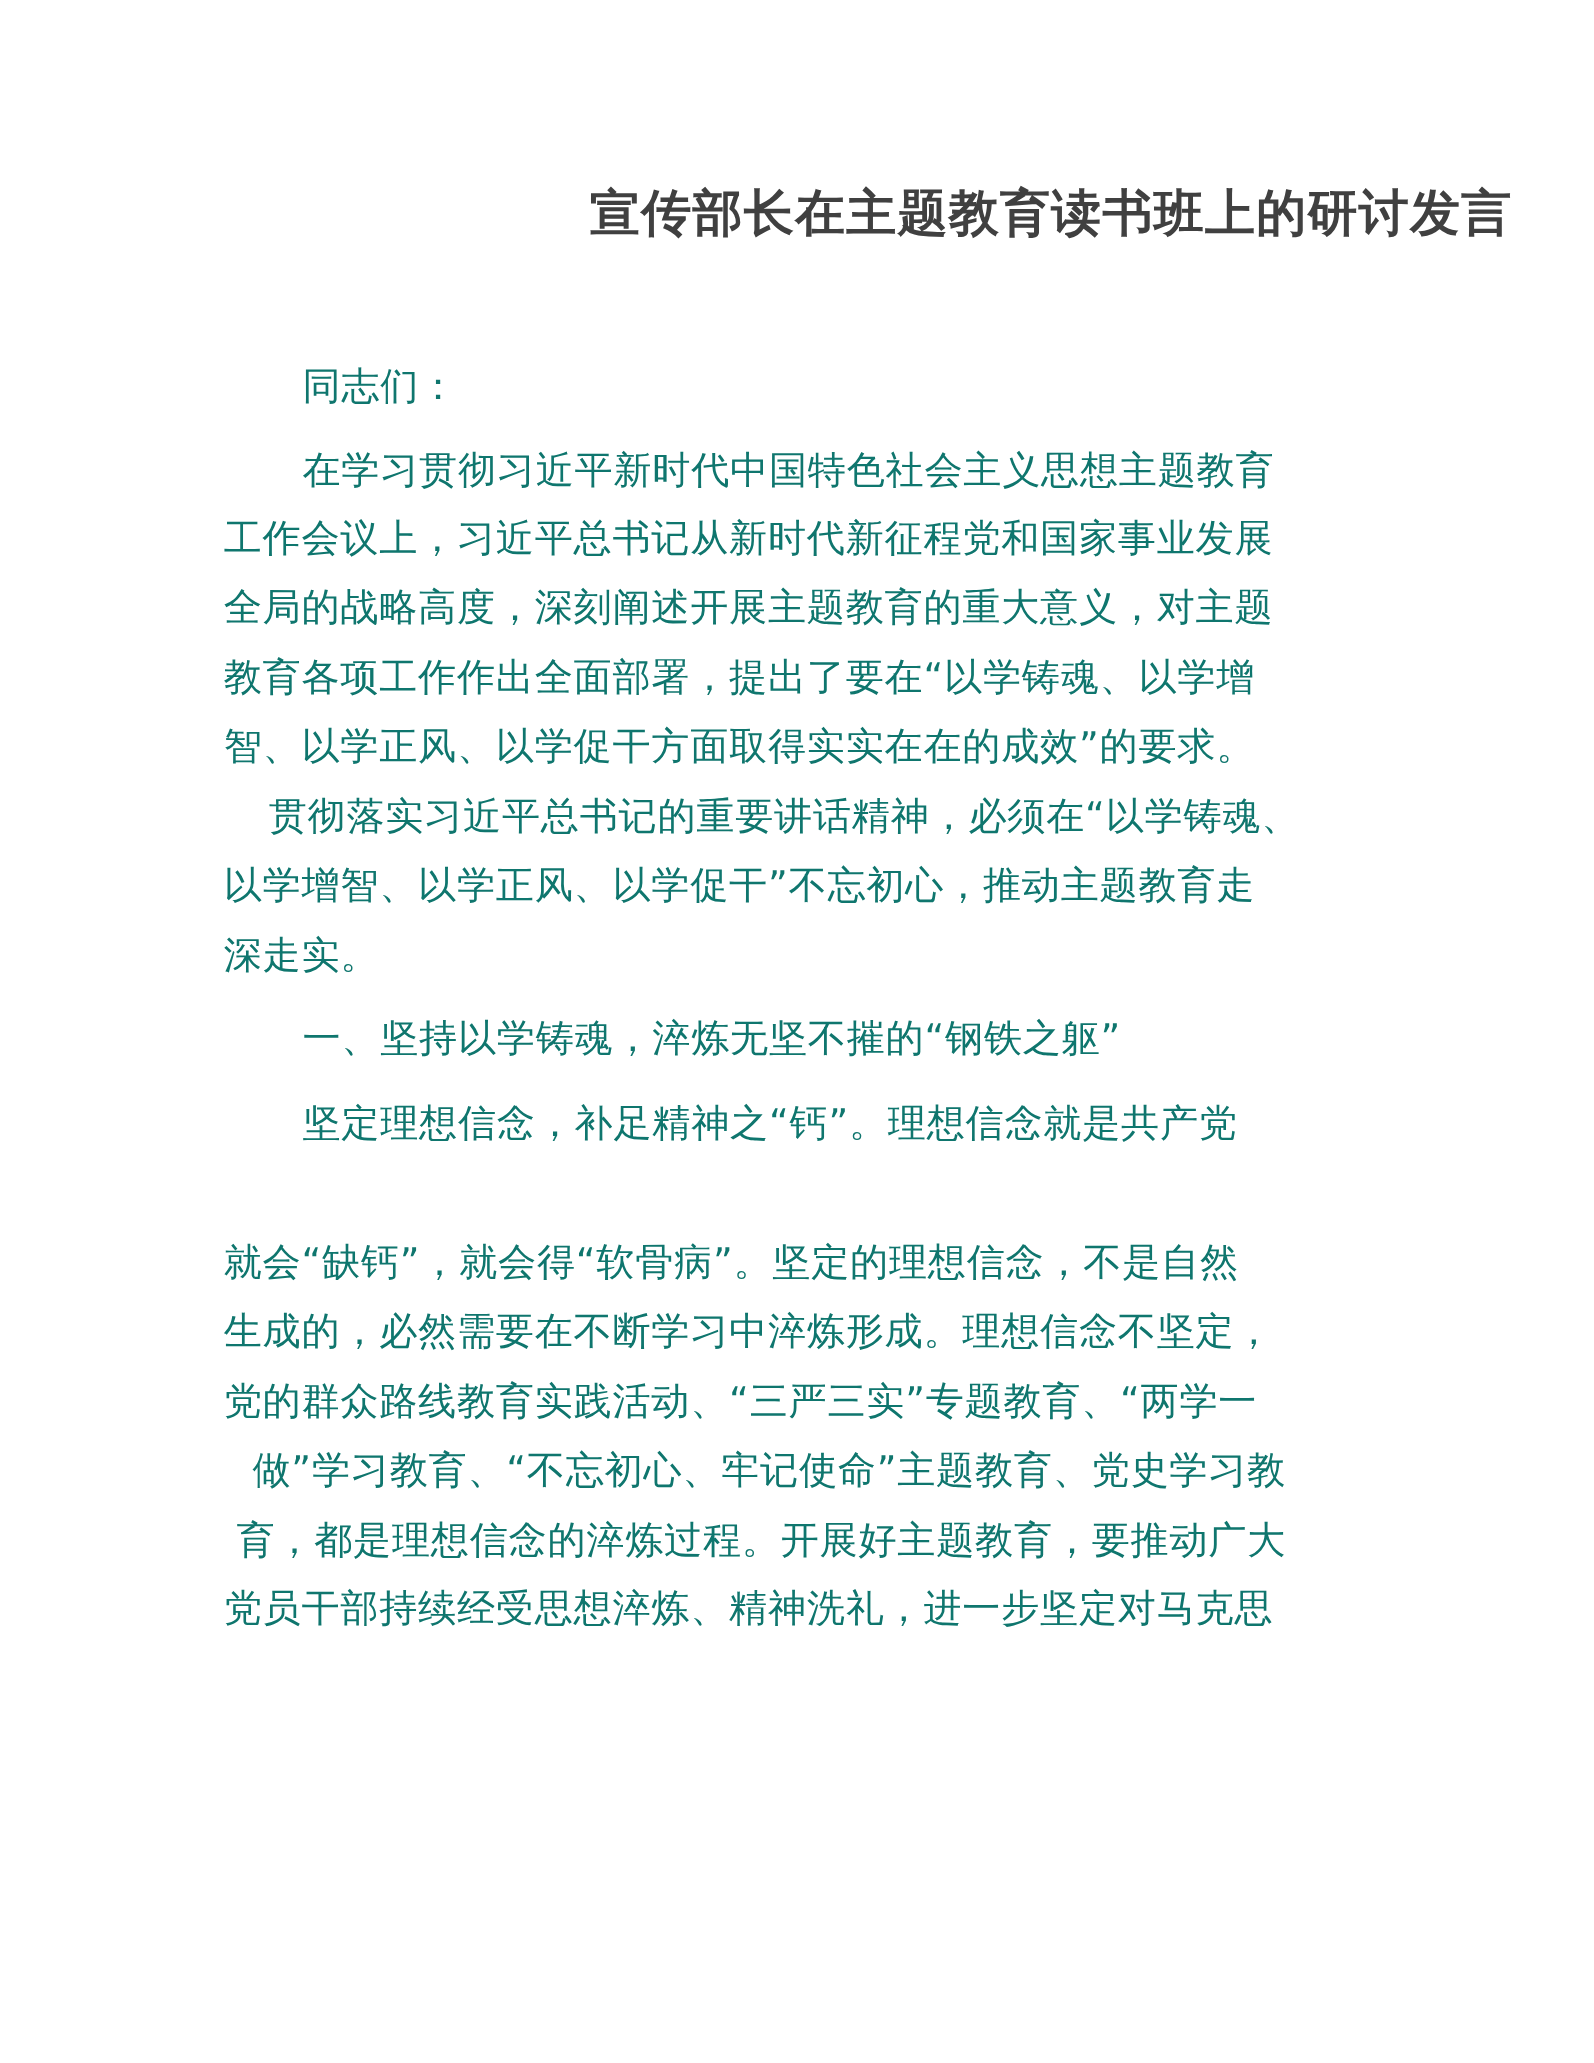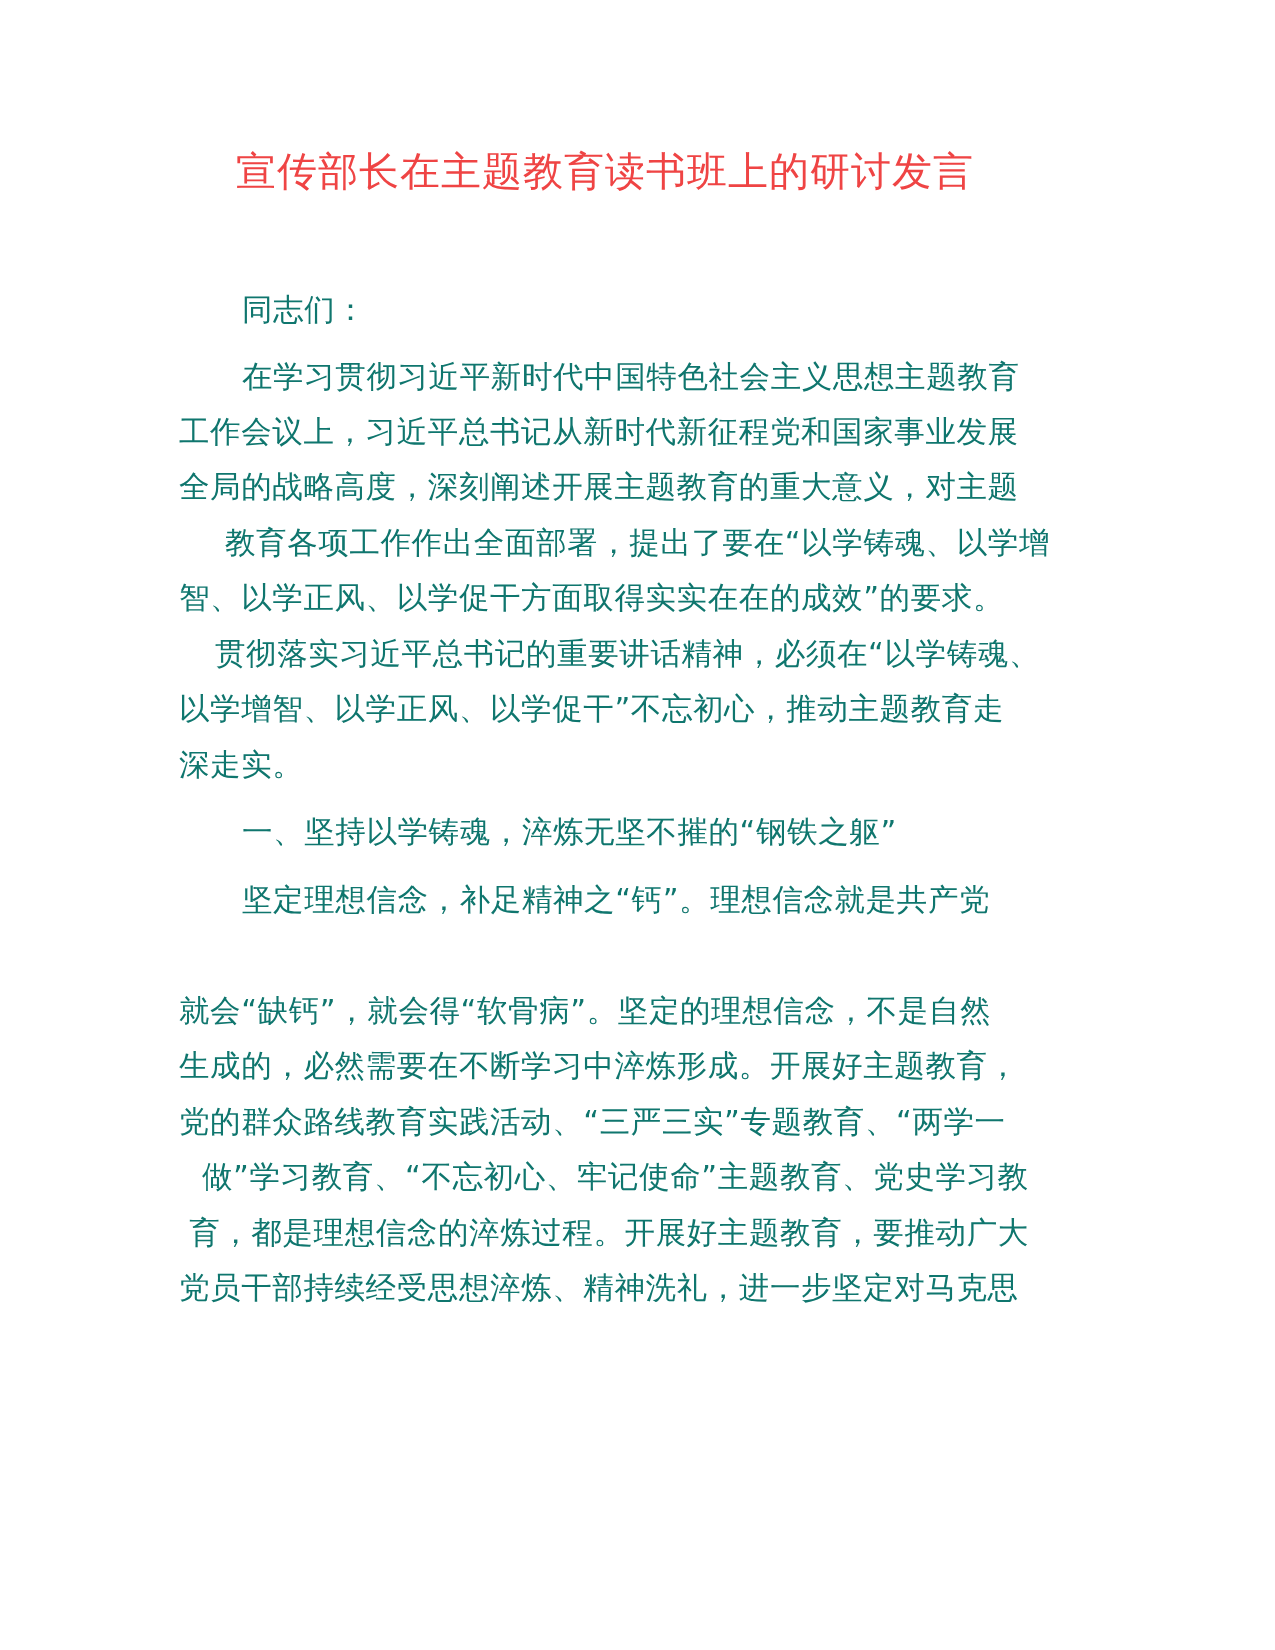--- a/index.html
+++ b/index.html
@@ -21,26 +21,27 @@
       top: 0;
       width: 1275px;
       height: 1650px;
       background: #ffffff;
     }
     .title {
       position: absolute;
       left: 0;
       width: 1210px;
       top: 143px;
-      text-align: center;
+      text-align: right;
       font-size: 40px;
       line-height: 56px;
       letter-spacing: 1px;
       white-space: nowrap;
-      color: #ef4444;
+      color: #404040;
+      font-weight: bold;
     }
     .line {
       position: absolute;
       left: 179px;
       width: 860px;
       font-size: 30.5px;
       line-height: 40px;
       white-space: nowrap;
       color: #0f766e;
       letter-spacing: 0.6px;
@@ -54,29 +55,29 @@
 
 <div class="page">
 
   <div class="title" style="top:143px;">宣传部长在主题教育读书班上的研讨发言</div>
 
   <div class="line indent" style="top:290px;">同志们：</div>
 
   <div class="line indent" style="top:357px;">在学习贯彻习近平新时代中国特色社会主义思想主题教育</div>
   <div class="line" style="top:412px;">工作会议上，习近平总书记从新时代新征程党和国家事业发展</div>
   <div class="line" style="top:467px;">全局的战略高度，深刻阐述开展主题教育的重大意义，对主题</div>
-  <div class="line" style="top:523px;margin-left:46px;">教育各项工作作出全面部署，提出了要在“以学铸魂、以学增</div>
+  <div class="line" style="top:523px;">教育各项工作作出全面部署，提出了要在“以学铸魂、以学增</div>
   <div class="line" style="top:578px;">智、以学正风、以学促干方面取得实实在在的成效”的要求。</div>
   <div class="line" style="top:634px;margin-left:36px;">贯彻落实习近平总书记的重要讲话精神，必须在“以学铸魂、</div>
   <div class="line" style="top:689px;">以学增智、以学正风、以学促干”不忘初心，推动主题教育走</div>
   <div class="line" style="top:745px;">深走实。</div>
 
   <div class="line indent" style="top:812px;">一、坚持以学铸魂，淬炼无坚不摧的“钢铁之躯”</div>
 
   <div class="line indent" style="top:880px;">坚定理想信念，补足精神之“钙”。理想信念就是共产党</div>
   <div class="line" style="top:991px;">就会“缺钙”，就会得“软骨病”。坚定的理想信念，不是自然</div>
-  <div class="line" style="top:1046px;">生成的，必然需要在不断学习中淬炼形成。开展好主题教育，</div>
+  <div class="line" style="top:1046px;">生成的，必然需要在不断学习中淬炼形成。理想信念不坚定，</div>
   <div class="line" style="top:1102px;">党的群众路线教育实践活动、“三严三实”专题教育、“两学一</div>
   <div class="line" style="top:1157px;margin-left:23px;">做”学习教育、“不忘初心、牢记使命”主题教育、党史学习教</div>
   <div class="line" style="top:1213px;text-align:center;">育，都是理想信念的淬炼过程。开展好主题教育，要推动广大</div>
   <div class="line" style="top:1268px;">党员干部持续经受思想淬炼、精神洗礼，进一步坚定对马克思</div>
 
 </div>
 
 </body></html>

